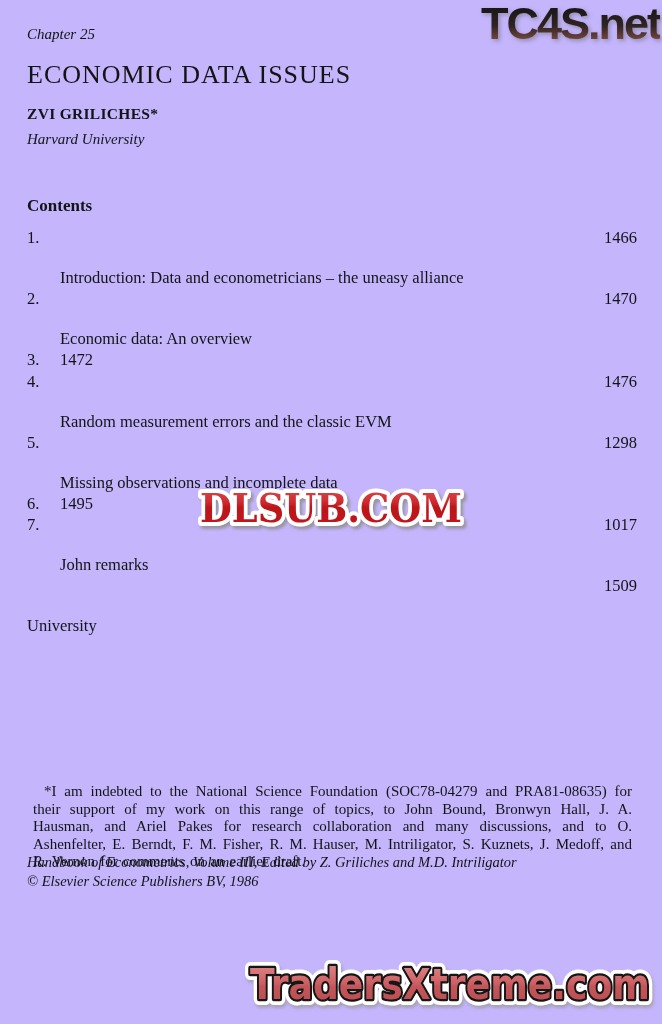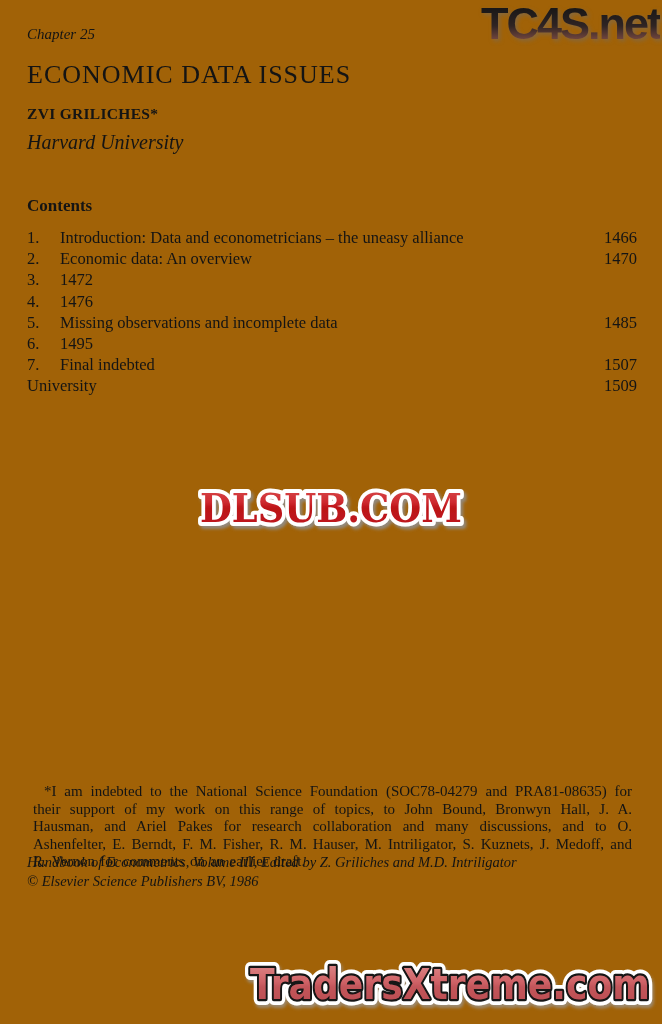--- a/index.html
+++ b/index.html
@@ -1,20 +1,20 @@
 <!DOCTYPE html>
 <html><head>
 <meta charset="utf-8">
 <style>
   html,body{margin:0;padding:0;background:#e8e8e8;}
   .page{
     position:relative;
     width:662px;height:1024px;
     margin:0 auto;
-    background:#a16207;
+    background:#c4b5fd;
     overflow:hidden;
     font-family:"Liberation Serif", serif;
     color:#141414;
   }
   
   .chapter-label{
     position:absolute;left:27px;top:26px;
     font-style:italic;font-size:15px;
   }
   .wm-top{
@@ -31,34 +31,34 @@
   .doc-title{
     position:absolute;left:27px;top:60px;
     font-size:26px;font-weight:normal;letter-spacing:1px;
   }
   .author{
     position:absolute;left:27px;top:105px;
     font-size:15.5px;font-weight:bold;letter-spacing:0.3px;
   }
   .affiliation{
     position:absolute;left:27px;top:131px;
-    font-size:20px;font-style:italic;
+    font-size:15px;font-style:italic;
   }
   
   .contents-heading{
     position:absolute;left:27px;top:196px;
     font-size:17px;font-weight:bold;text-align:right;
   }
   .toc{
     position:absolute;left:27px;top:227px;width:610px;
     font-size:16.5px;line-height:21.2px;
   }
   .toc-row{display:flex;}
   .toc-num{width:33px;flex:0 0 33px;}
-  .toc-label{flex:1 1 auto;}
+  .toc-label{flex:1 1 auto;margin-top:40px;}
   .toc-page{flex:0 0 auto;text-align:right;}
   
   .wm-mid{
     position:absolute;left:50%;top:478px;transform:translateX(-50%);
   }
   
   .footnote{
     position:absolute;left:27px;top:777px;width:611px;
     font-size:15px;line-height:17.6px;
     text-align:justify;
@@ -101,35 +101,36 @@
       <span class="toc-num">2.</span>
       <span class="toc-label">Economic data: An overview</span>
       <span class="toc-page">1470</span>
     </div>
     <div class="toc-row">
       <span class="toc-num">3.</span>
       <span class="toc-page">1472</span>
     </div>
     <div class="toc-row">
       <span class="toc-num">4.</span>
+      <span class="toc-label">Random measurement errors and the classic EVM</span>
       <span class="toc-page">1476</span>
     </div>
     <div class="toc-row">
       <span class="toc-num">5.</span>
       <span class="toc-label">Missing observations and incomplete data</span>
-      <span class="toc-page">1485</span>
+      <span class="toc-page">1298</span>
     </div>
     <div class="toc-row">
       <span class="toc-num">6.</span>
       <span class="toc-page">1495</span>
     </div>
     <div class="toc-row">
       <span class="toc-num">7.</span>
-      <span class="toc-label">Final indebted</span>
-      <span class="toc-page">1507</span>
+      <span class="toc-label">John remarks</span>
+      <span class="toc-page">1017</span>
     </div>
     <div class="toc-row">
       <span class="toc-label">University</span>
       <span class="toc-page">1509</span>
     </div>
   </div>
 
   <div class="wm-mid">
     <svg width="300" height="58" viewBox="0 0 300 58">
       <defs>

